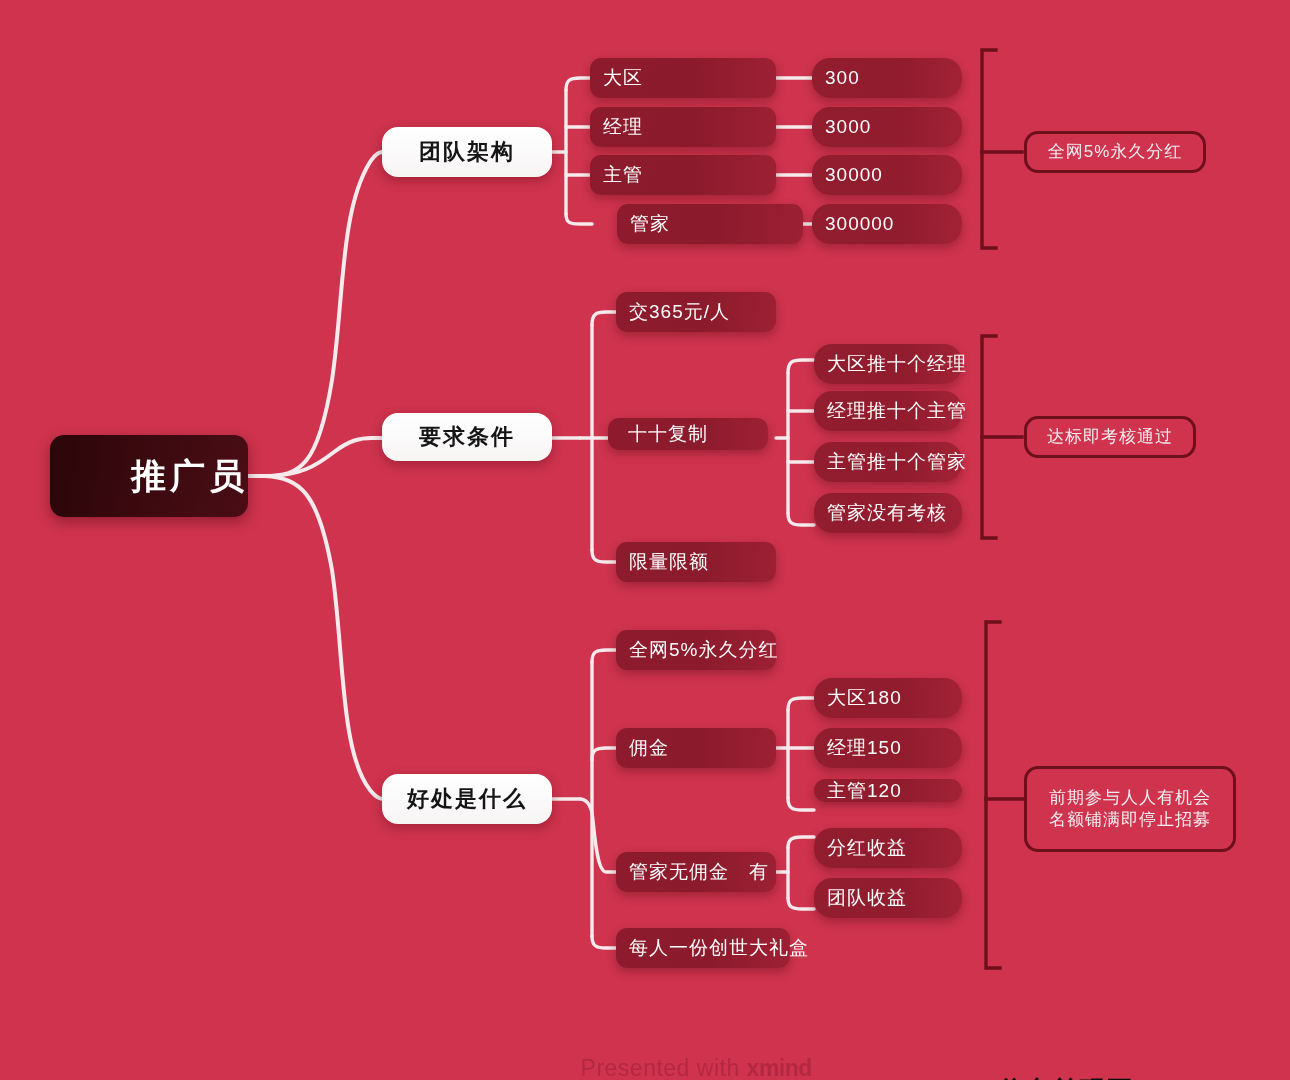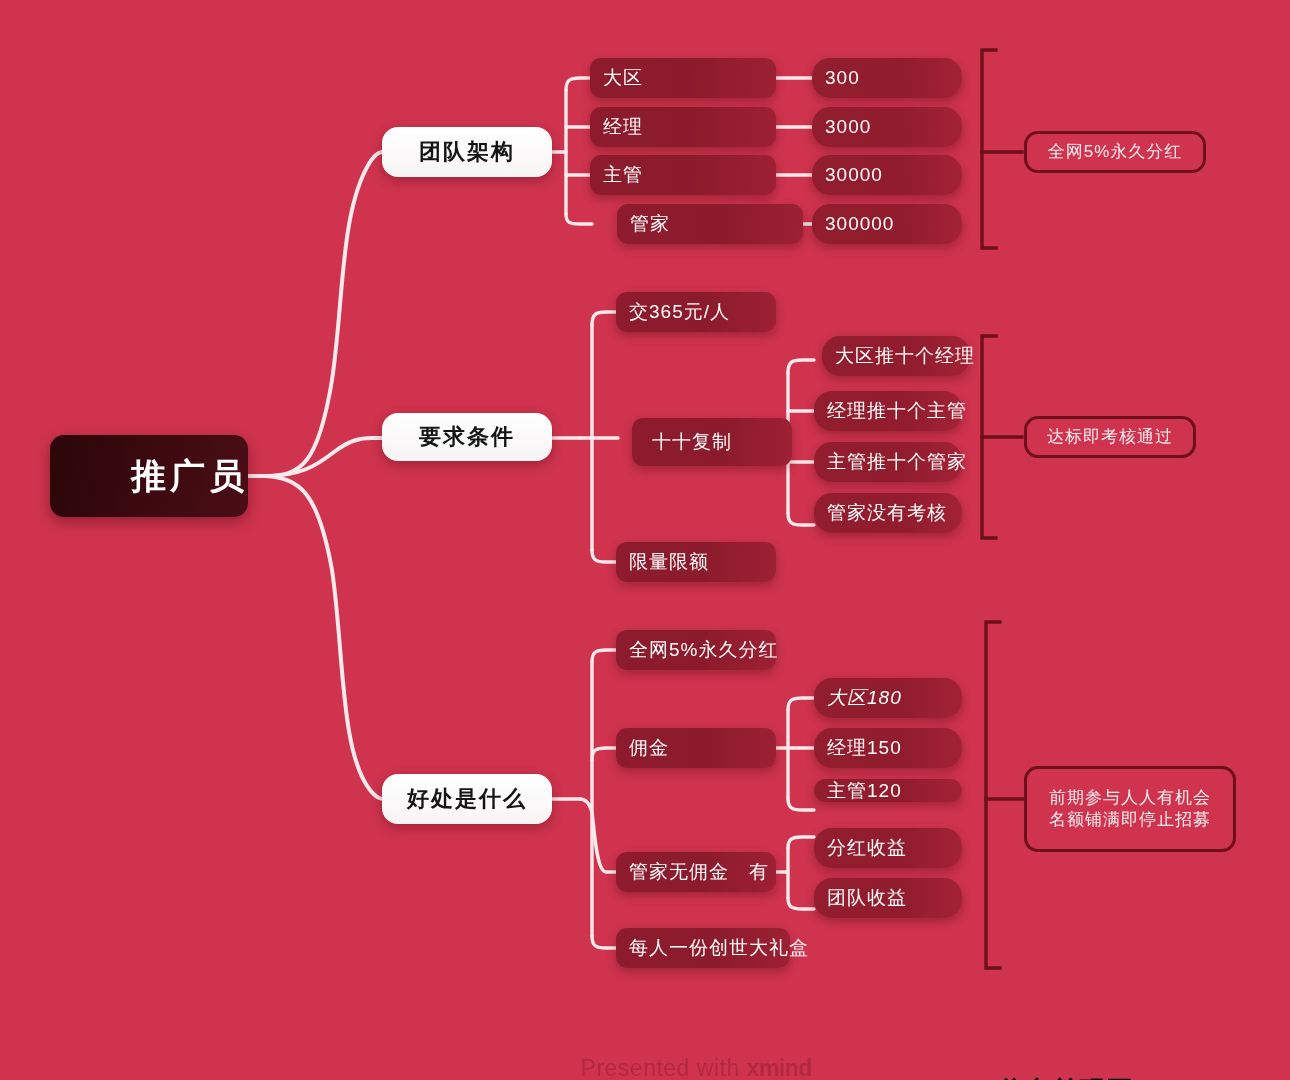--- a/index.html
+++ b/index.html
@@ -218,28 +218,28 @@
     <span class="line">全网5%永久分红</span>
   </div>
 
   <div class="node main" style="left:382px; top:413px; width:170px; height:48px; font-size:22px;">
     <span>要求条件</span>
   </div>
 
   <div class="node sub" style="left:616px; top:292px; width:160px; height:40px; font-size:19px;">
     <span>交365元/人</span>
   </div>
-  <div class="node sub" style="left:632px; top:418px; width:160px; height:48px; font-size:19px;padding-left:20px;">
+  <div class="node sub" style="left:608px; top:418px; width:160px; height:32px; font-size:19px;padding-left:20px;">
     <span>十十复制</span>
   </div>
   <div class="node sub" style="left:616px; top:542px; width:160px; height:40px; font-size:19px;">
     <span>限量限额</span>
   </div>
 
-  <div class="node leaf" style="left:814px; top:336px; width:148px; height:40px; font-size:19px;margin-left:8px;">
+  <div class="node leaf" style="left:814px; top:344px; width:148px; height:40px; font-size:19px;">
     <span>大区推十个经理</span>
   </div>
   <div class="node leaf" style="left:814px; top:391px; width:148px; height:40px; font-size:19px;">
     <span>经理推十个主管</span>
   </div>
   <div class="node leaf" style="left:814px; top:442px; width:148px; height:40px; font-size:19px;">
     <span>主管推十个管家</span>
   </div>
   <div class="node leaf" style="left:814px; top:493px; width:148px; height:40px; font-size:19px;">
     <span>管家没有考核</span>
@@ -259,21 +259,21 @@
   <div class="node sub" style="left:616px; top:728px; width:160px; height:40px; font-size:19px;">
     <span>佣金</span>
   </div>
   <div class="node sub" style="left:616px; top:852px; width:160px; height:40px; font-size:19px;">
     <span>管家无佣金　有</span>
   </div>
   <div class="node sub" style="left:616px; top:928px; width:174px; height:40px; font-size:19px;">
     <span>每人一份创世大礼盒</span>
   </div>
 
-  <div class="node leaf" style="left:814px; top:678px; width:148px; height:40px; font-size:19px;font-style:italic;">
+  <div class="node leaf" style="left:814px; top:678px; width:148px; height:40px; font-size:19px;">
     <span>大区180</span>
   </div>
   <div class="node leaf" style="left:814px; top:728px; width:148px; height:40px; font-size:19px;">
     <span>经理150</span>
   </div>
   <div class="node leaf" style="left:814px; top:779px; width:148px; height:23px; font-size:19px;">
     <span>主管120</span>
   </div>
 
   <div class="node leaf" style="left:814px; top:828px; width:148px; height:40px; font-size:19px;">

